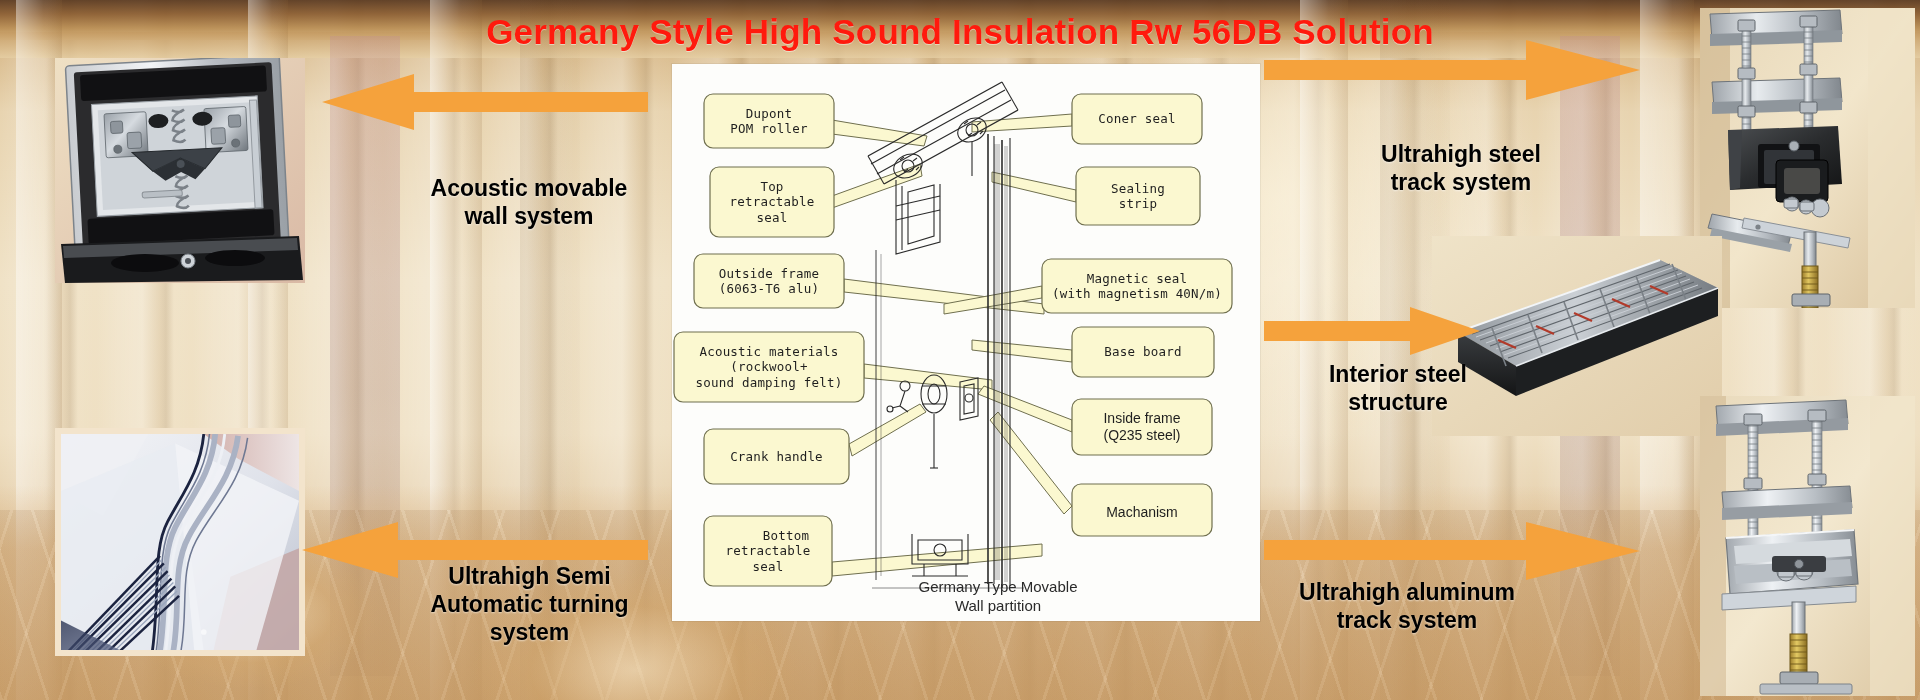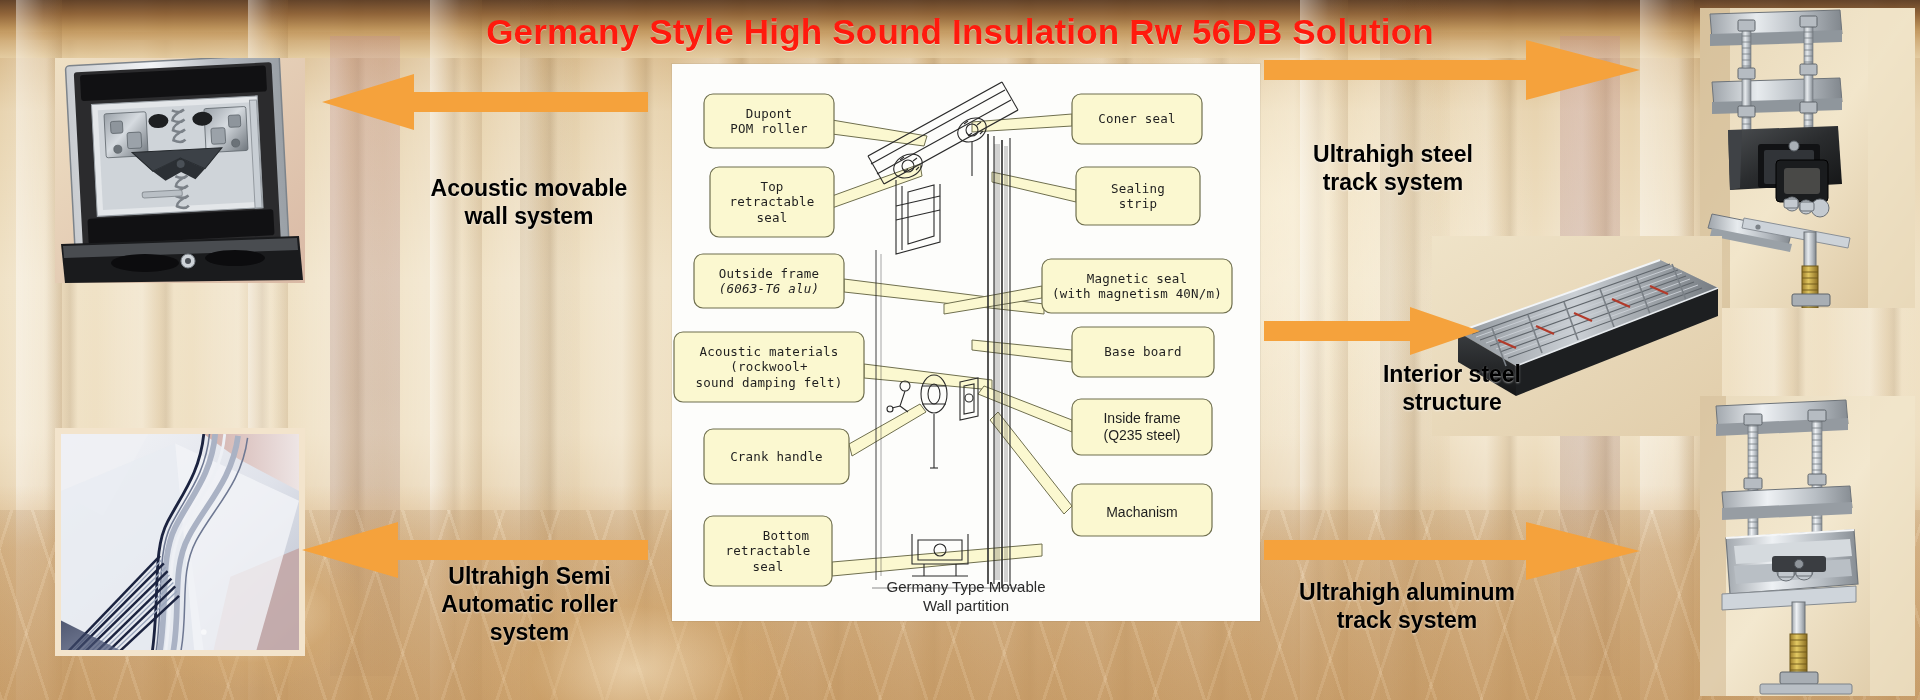--- a/index.html
+++ b/index.html
@@ -83,21 +83,21 @@
 
   
   #diagram{
     position:absolute;left:672px;top:64px;width:588px;height:557px;
     background:#fdfdfb;
     box-shadow:0 0 0 1px rgba(0,0,0,.05);
   }
   #diagram svg{display:block;width:588px;height:557px;}
 
   .cap{
-    position:absolute;left:672px;top:578px;width:588px;text-align:center;
+    position:absolute;left:704px;top:578px;width:588px;text-align:center;
     pointer-events:none;
   }
   .cap .capline{
     display:block;color:#2a2a2a;font-size:15px;line-height:1.25;
     font-family:"Liberation Sans",sans-serif;
   }
 
   
   .callout{
     position:absolute;color:#000;font-weight:bold;font-size:23px;line-height:1.22;
@@ -682,21 +682,21 @@
           <span style="white-space: nowrap;">Dupont</span>
           <span style="white-space: nowrap;">POM roller</span>
         </div>
         <div style="position: absolute; left: 38px; top: 103px; width: 124px; height: 70px; display: flex; flex-direction: column; align-items: center; justify-content: center; text-align: center; color: rgb(31, 31, 31); line-height: 1.22; font-family: &quot;DejaVu Sans Mono&quot;, &quot;Liberation Mono&quot;, monospace; font-size: 12.5px; letter-spacing: 0.2px;">
           <span style="white-space: nowrap;">Top</span>
           <span style="white-space: nowrap;">retractable</span>
           <span style="white-space: nowrap;">seal</span>
         </div>
         <div style="position: absolute; left: 22px; top: 190px; width: 150px; height: 54px; display: flex; flex-direction: column; align-items: center; justify-content: center; text-align: center; color: rgb(31, 31, 31); line-height: 1.22; font-family: &quot;DejaVu Sans Mono&quot;, &quot;Liberation Mono&quot;, monospace; font-size: 12.5px; letter-spacing: 0.2px;">
           <span style="white-space: nowrap;">Outside frame</span>
-          <span style="white-space: nowrap; font-style: italic;">(6063-T6 alu)</span>
+          <span style="white-space: nowrap;">(6063-T6 alu)</span>
         </div>
         <div style="position: absolute; left: 2px; top: 268px; width: 190px; height: 70px; display: flex; flex-direction: column; align-items: center; justify-content: center; text-align: center; color: rgb(31, 31, 31); line-height: 1.22; font-family: &quot;DejaVu Sans Mono&quot;, &quot;Liberation Mono&quot;, monospace; font-size: 12.5px; letter-spacing: 0.2px;">
           <span style="white-space: nowrap;">Acoustic materials</span>
           <span style="white-space: nowrap;">(rockwool+</span>
           <span style="white-space: nowrap;">sound damping felt)</span>
         </div>
         <div style="position: absolute; left: 32px; top: 365px; width: 145px; height: 55px; display: flex; flex-direction: column; align-items: center; justify-content: center; text-align: center; color: rgb(31, 31, 31); line-height: 1.22; font-family: &quot;DejaVu Sans Mono&quot;, &quot;Liberation Mono&quot;, monospace; font-size: 12.5px; letter-spacing: 0.2px;">
           <span style="white-space: nowrap;">Crank handle</span>
         </div>
         <div style="position: absolute; left: 32px; top: 452px; width: 128px; height: 70px; display: flex; flex-direction: column; align-items: center; justify-content: center; text-align: center; color: rgb(31, 31, 31); line-height: 1.22; font-family: &quot;DejaVu Sans Mono&quot;, &quot;Liberation Mono&quot;, monospace; font-size: 12.5px; letter-spacing: 0.2px;">
@@ -730,25 +730,25 @@
 
   <div class="cap">
     <span class="capline">Germany Type Movable</span>
     <span class="capline">Wall partition</span>
   </div>
 
   <div class="callout" style="left:404px;top:138px;width:250px;margin-top:36px;">Acoustic movable
 wall system</div>
 
   <div class="callout" style="left:392px;top:562px;width:275px;">Ultrahigh Semi
-Automatic roller
+Automatic turning
 system</div>
 
-  <div class="callout" style="left:1268px;top:140px;width:250px;">Ultrahigh steel
+  <div class="callout" style="left:1336px;top:140px;width:250px;">Ultrahigh steel
 track system</div>
 
-  <div class="callout" style="left:1332px;top:360px;width:240px;">Interior steel
+  <div class="callout" style="left:1278px;top:360px;width:240px;">Interior steel
 structure</div>
 
   <div class="callout" style="left:1262px;top:578px;width:290px;">Ultrahigh aluminum
 track system</div>
 
 </div>
 
 </body></html>

